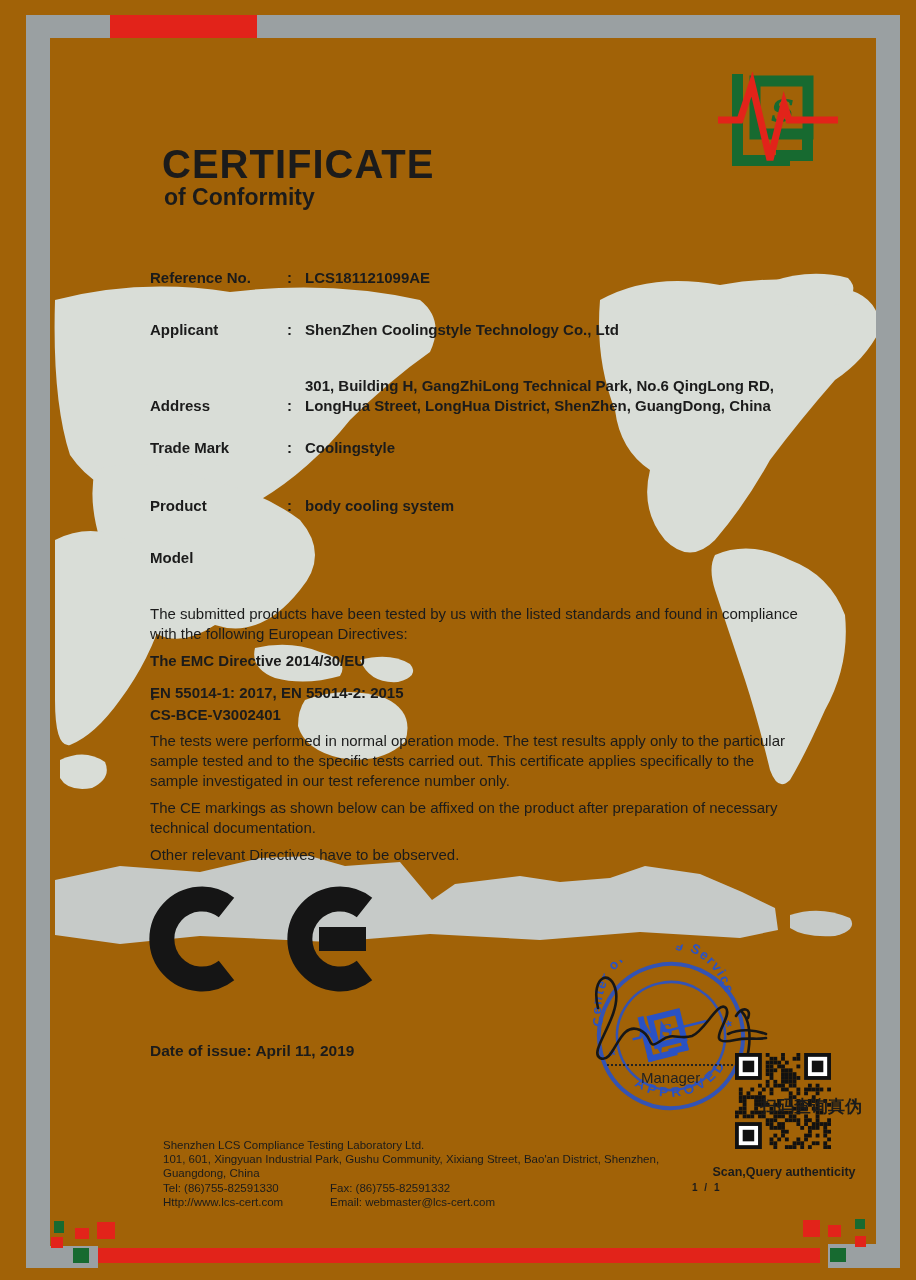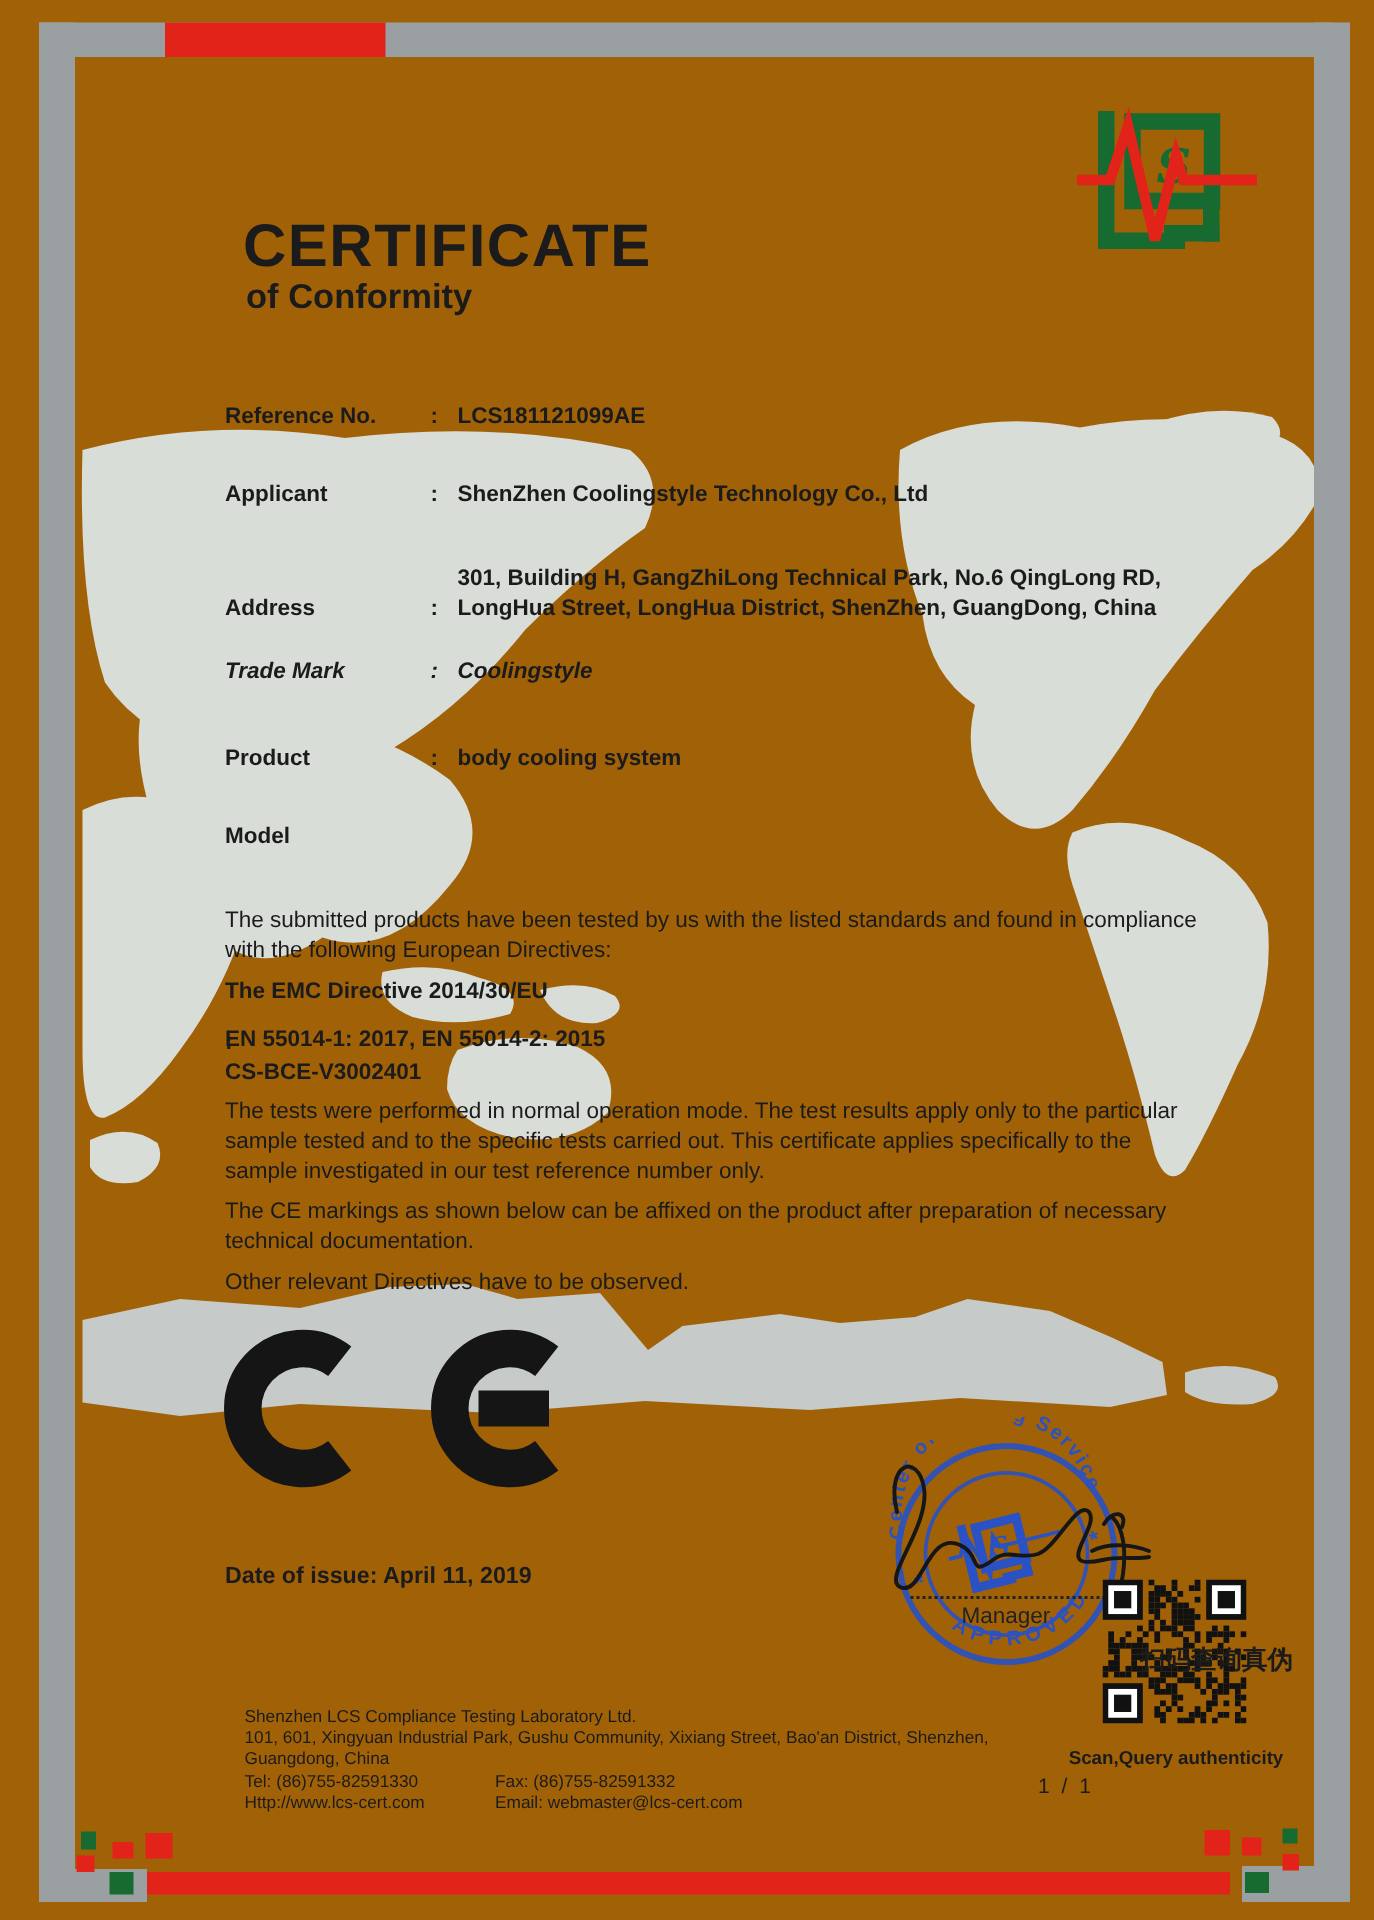--- a/index.html
+++ b/index.html
@@ -28,21 +28,21 @@
   .flabel{width:137px;flex:0 0 137px;}
   .fcolon{width:18px;flex:0 0 18px;}
   .fvalue{width:485px;}
   
   .para{position:absolute;left:150px;width:652px;font-size:15px;line-height:20px;}
   .parab{font-weight:bold;}
   
   #footer{left:163px;top:1138px;width:560px;font-size:11.5px;line-height:14.2px;}
   .fcols{display:flex;}
   .fcols .c1{width:167px;flex:0 0 167px;}
-  #pageno{left:692px;top:1182px;font-size:14px;font-weight:normal;letter-spacing:2px;}
+  #pageno{left:692px;top:1182px;font-size:10px;font-weight:bold;letter-spacing:2px;}
   
   #dotline{left:607px;top:1064px;width:142px;border-top:2px dotted #222;}
   #manager{left:641px;top:1069px;font-size:15px;color:#222;}
   
   #qrwrap{left:735px;top:1053px;width:96px;height:96px;}
   #qcapzh{left:706px;top:1095px;width:156px;text-align:right;font-size:17px;font-weight:bold;}
   #qcapen{left:694px;top:1165px;width:180px;text-align:center;font-size:12.5px;font-weight:bold;}
   
   #dateline{left:150px;top:1042px;font-size:15.5px;font-weight:bold;}
   svg{display:block;}
@@ -121,21 +121,21 @@
   <div class="frow" style="top:320px;">
     <span class="flabel">Applicant</span>
     <span class="fcolon">:</span>
     <span class="fvalue">ShenZhen Coolingstyle Technology Co., Ltd</span>
   </div>
   <div class="frow" style="top:376px;align-items:flex-end;">
     <span class="flabel">Address</span>
     <span class="fcolon">:</span>
     <span class="fvalue">301, Building H, GangZhiLong Technical Park, No.6 QingLong RD, LongHua Street, LongHua District, ShenZhen, GuangDong, China</span>
   </div>
-  <div class="frow" style="top:438px;font-style:italic;">
+  <div class="frow" style="top:438px;">
     <span class="flabel">Trade Mark</span>
     <span class="fcolon">:</span>
     <span class="fvalue">Coolingstyle</span>
   </div>
   <div class="frow" style="top:496px;">
     <span class="flabel">Product</span>
     <span class="fcolon">:</span>
     <span class="fvalue">body cooling system</span>
   </div>
   <div class="frow" style="top:548px;flex-direction:column;">

